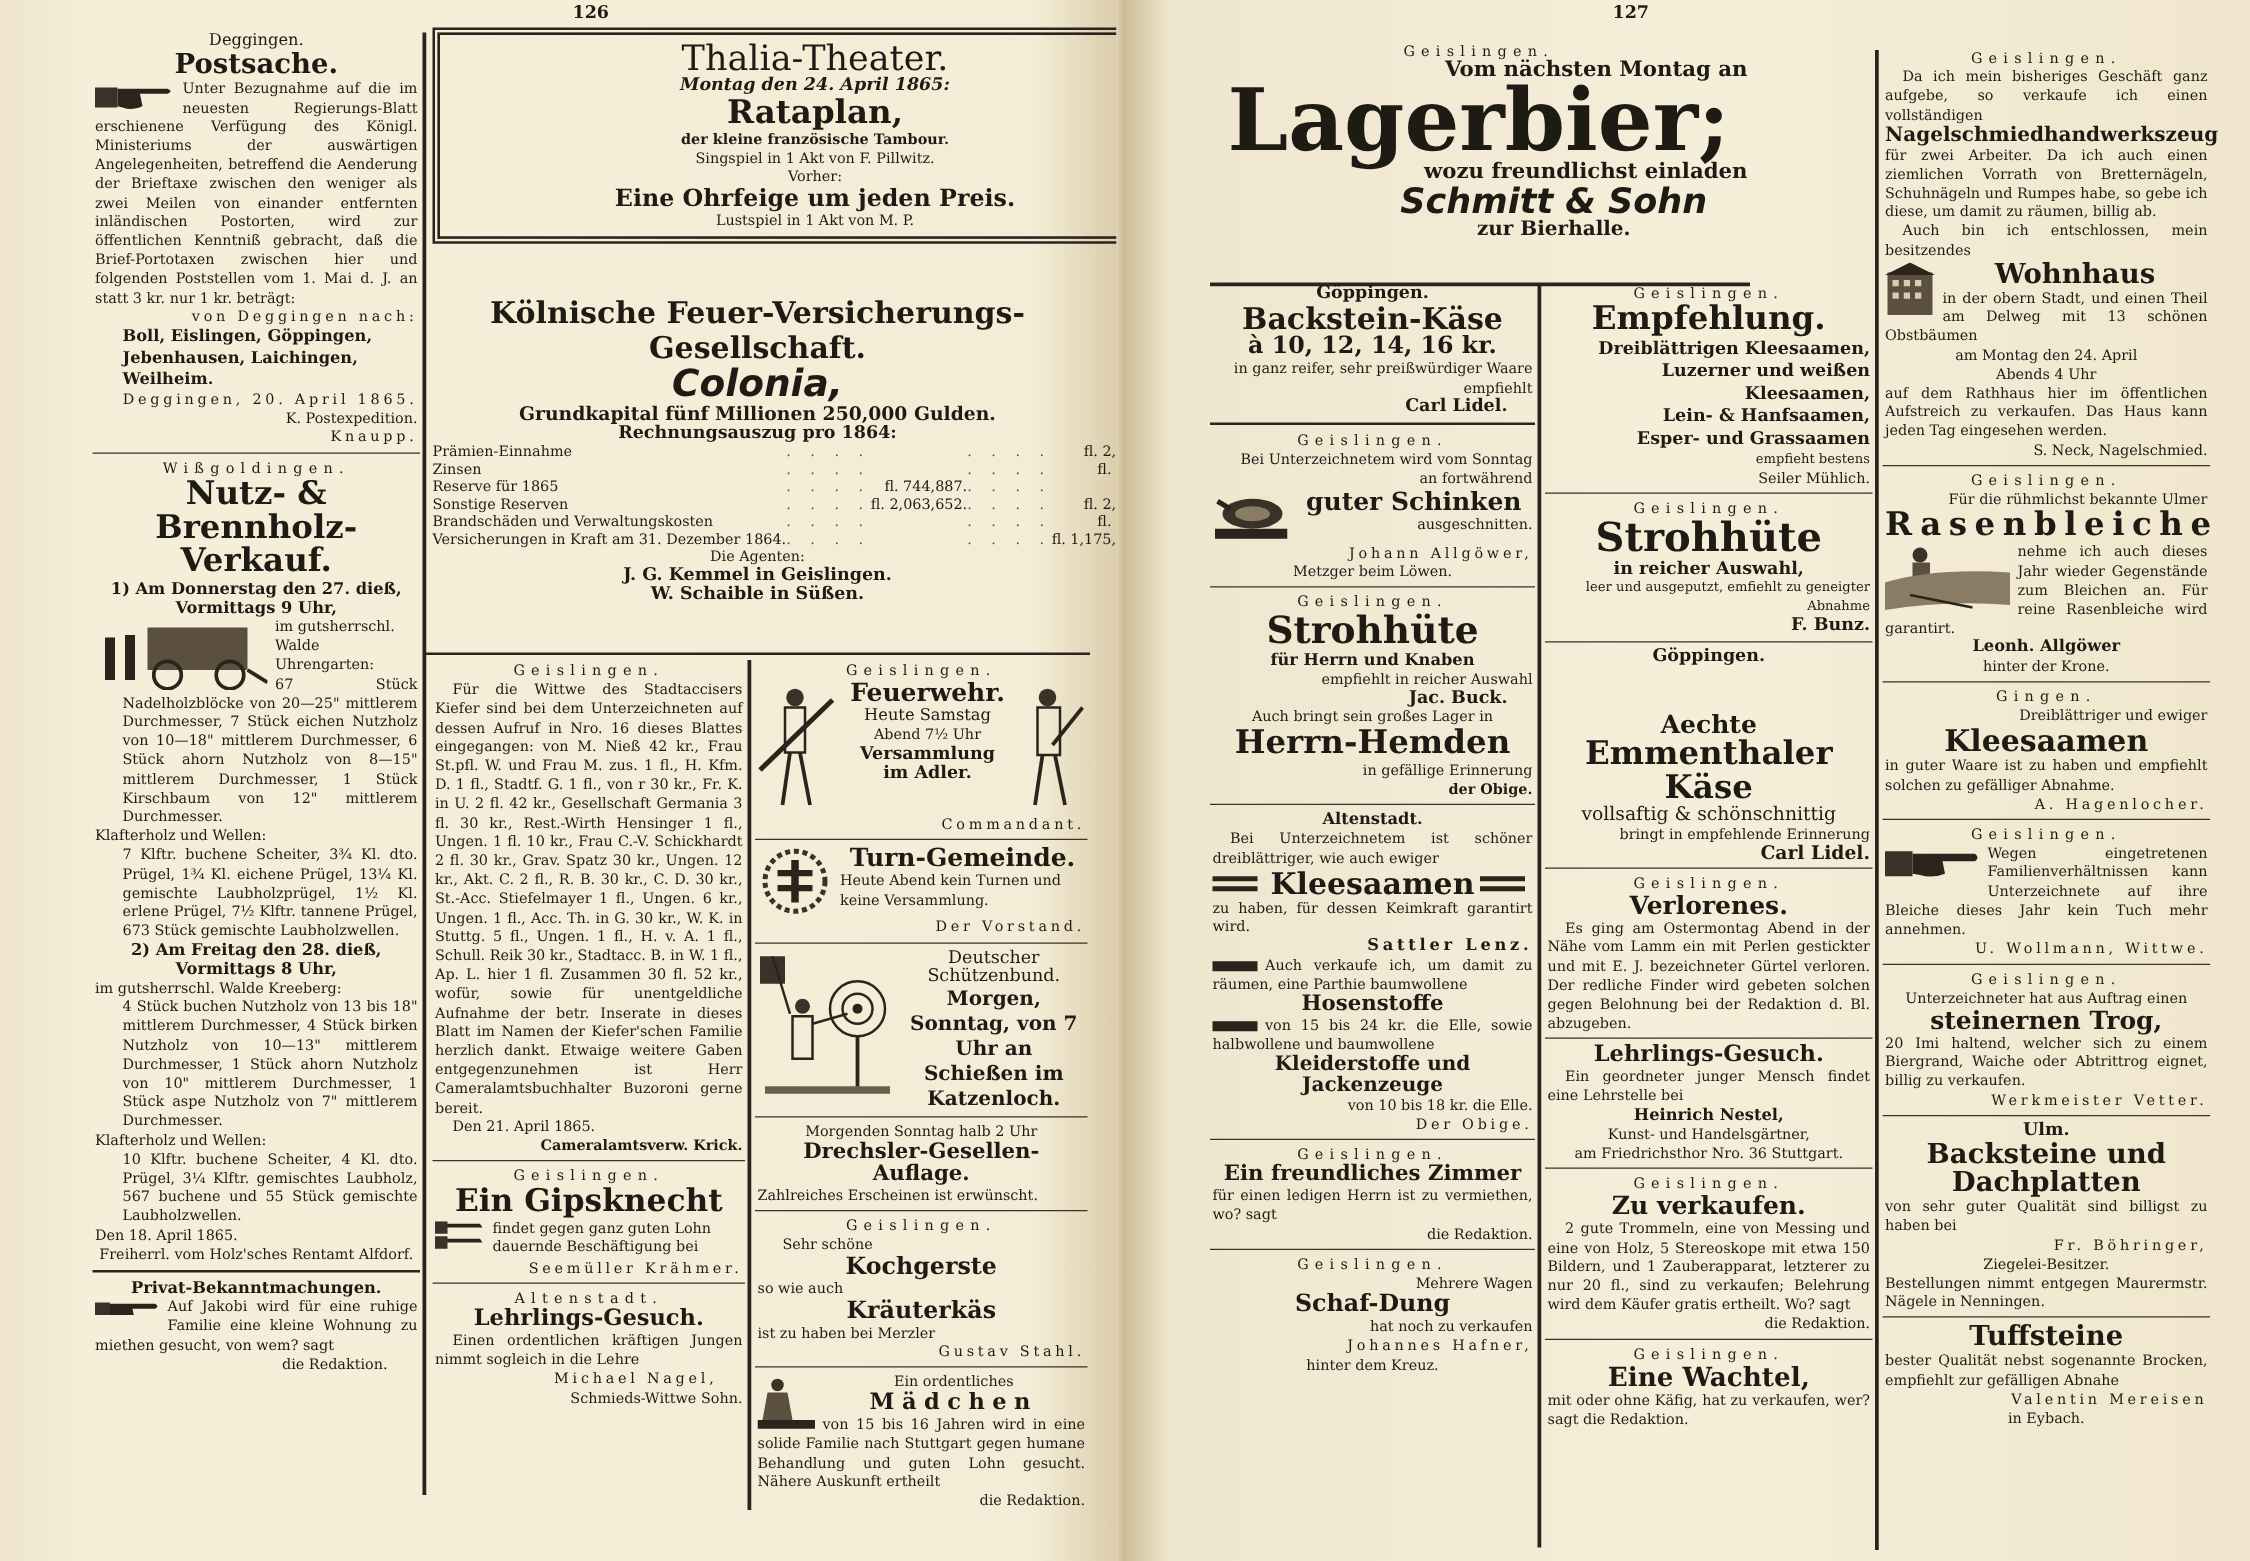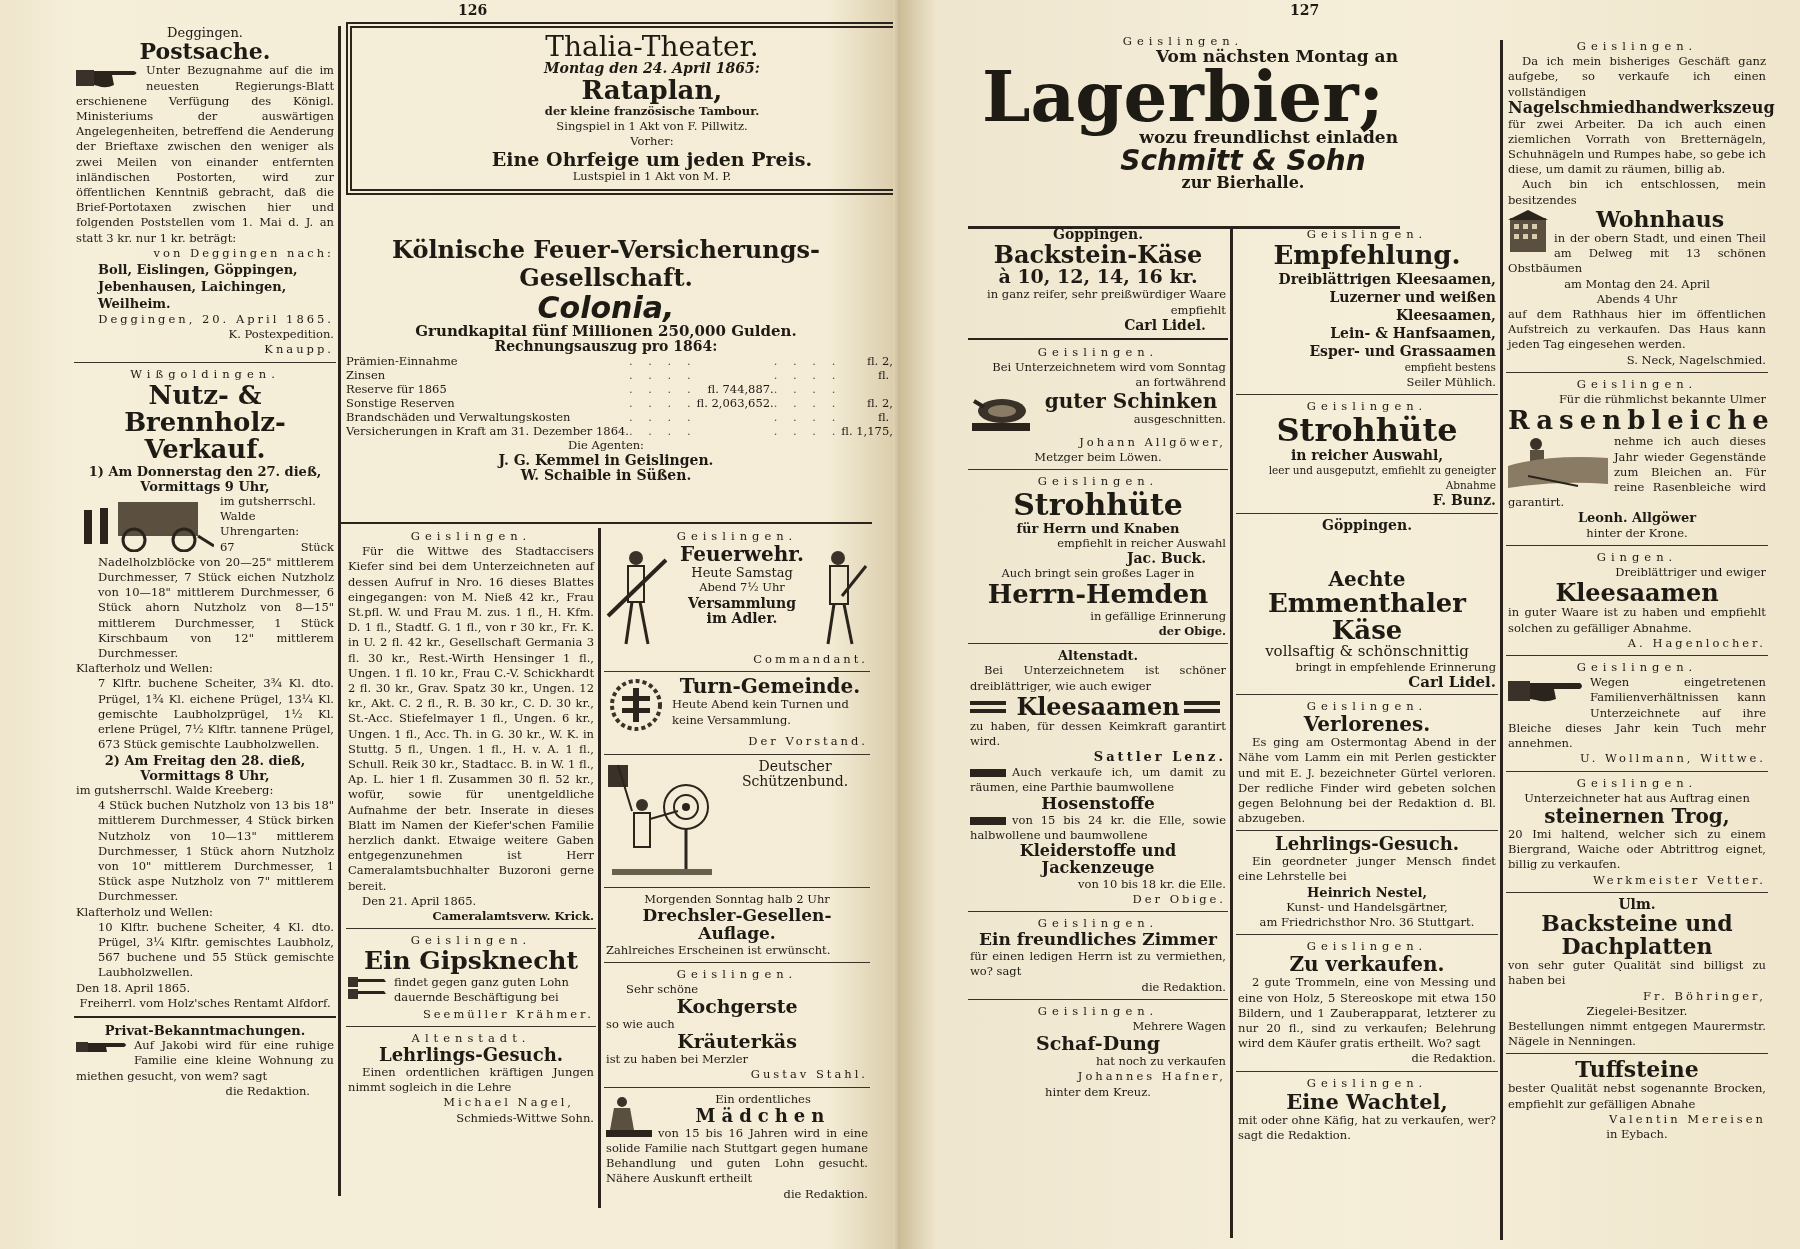--- a/index.html
+++ b/index.html
@@ -253,20 +253,21 @@
             <rect x="28" y="52" width="16" height="34" fill="none" stroke="#2a241c" stroke-width="2"></rect>
             <line x1="44" y1="58" x2="72" y2="50" stroke="#2a241c" stroke-width="2"></line>
             <circle cx="80" cy="46" r="22" fill="none" stroke="#2a241c" stroke-width="2"></circle>
             <circle cx="80" cy="46" r="12" fill="none" stroke="#2a241c" stroke-width="2"></circle>
             <circle cx="80" cy="46" r="4" fill="#2a241c"></circle>
             <line x1="80" y1="68" x2="80" y2="112" stroke="#2a241c" stroke-width="3"></line>
             <rect x="6" y="108" width="100" height="6" fill="#6b604e"></rect>
           </svg>
         <div class="center" style="font-size:14px;">Deutscher</div>
         <div class="center" style="font-size:14px;">Schützenbund.</div>
+        <div class="center bold" style="font-size:16px; line-height:20px;">Morgen, Sonntag, von 7 Uhr an Schießen im Katzenloch.</div>
         <div class="clear"></div>
       </div>
       <div class="thin"></div>
       <div class="ad">
         <div class="center">Morgenden Sonntag halb 2 Uhr</div>
         <div class="h1" style="font-size:17px;">Drechsler-Gesellen-Auflage.</div>
         <div>Zahlreiches Erscheinen ist erwünscht.</div>
       </div>
       <div class="thin"></div>
       <div class="ad">

